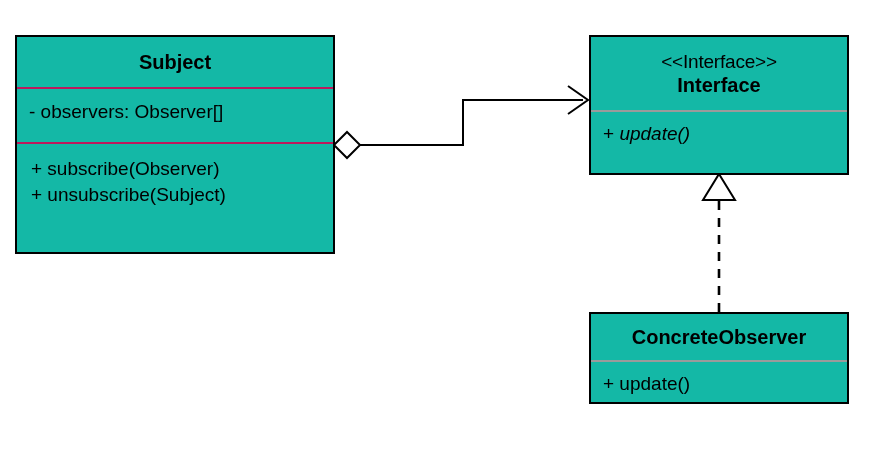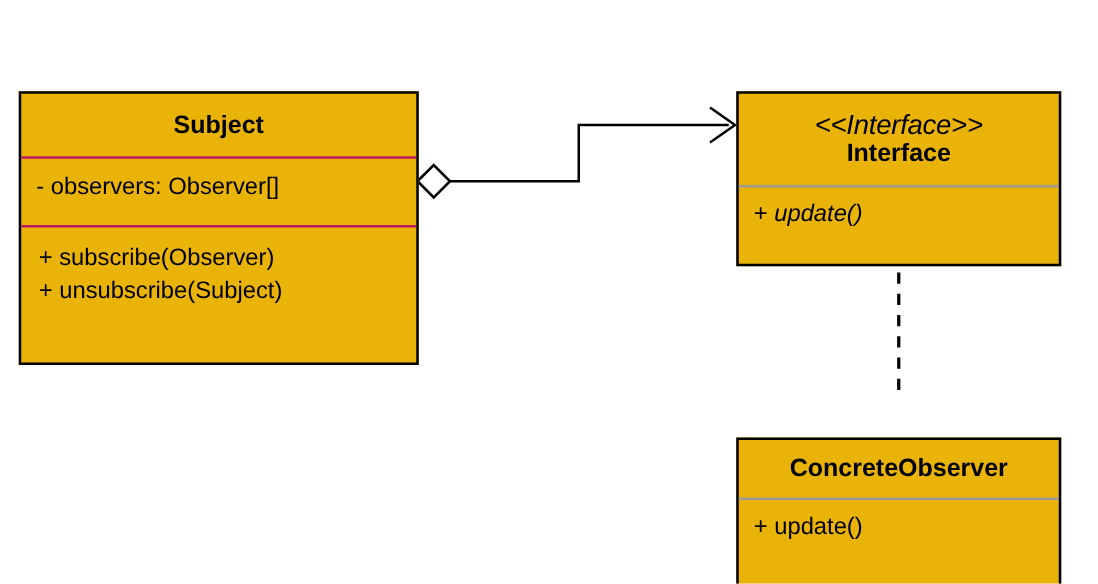--- a/index.html
+++ b/index.html
@@ -17,25 +17,24 @@
     width: 878px;
     height: 467px;
     background: #ffffff;
     overflow: hidden;
   }
 
   
   .uml-class {
     position: absolute;
     box-sizing: border-box;
-    background: #eab308;
+    background: #14b8a6;
     border: 2px solid #000000;
     display: flex;
     flex-direction: column;
-    margin-top: 38px;
   }
   .compartment {
     box-sizing: border-box;
     position: relative;
     padding: 0;
   }
   .divider-black {
     border-top: 2px solid #be185d;
   }
   .divider-gray {
@@ -50,22 +49,21 @@
     justify-content: center;
     text-align: center;
   }
   .class-name {
     font-weight: bold;
     font-size: 20px;
     line-height: 24px;
     color: #000000;
   }
   .stereotype {
-    font-style: italic;
-    font-size: 22px;
+    font-size: 19px;
     line-height: 23px;
     color: #000000;
     letter-spacing: -0.2px;
   }
 
   
   .members {
     padding: 10px 12px 0 12px;
   }
   .member {
@@ -127,21 +125,21 @@
   <div class="uml-class" style="left:589px; top:35px; width:260px; height:140px;">
     <div class="compartment title-comp" style="height:73px;">
       <div class="stereotype">&lt;&lt;Interface&gt;&gt;</div>
       <div class="class-name">Interface</div>
     </div>
     <div class="compartment members divider-gray" style="flex:1 1 auto; padding-top:9px;">
       <div class="member"><span>+ </span><span class="sig-italic">update()</span></div>
     </div>
   </div>
 
-  <div class="uml-class" style="left:589px; top:312px; width:260px; height:120px;">
+  <div class="uml-class" style="left:589px; top:312px; width:260px; height:92px;">
     <div class="compartment title-comp" style="height:46px;">
       <div class="class-name">ConcreteObserver</div>
     </div>
     <div class="compartment members divider-gray" style="flex:1 1 auto; padding-top:9px;">
       <div class="member">+ update()</div>
     </div>
   </div>
 
 </div>
 

